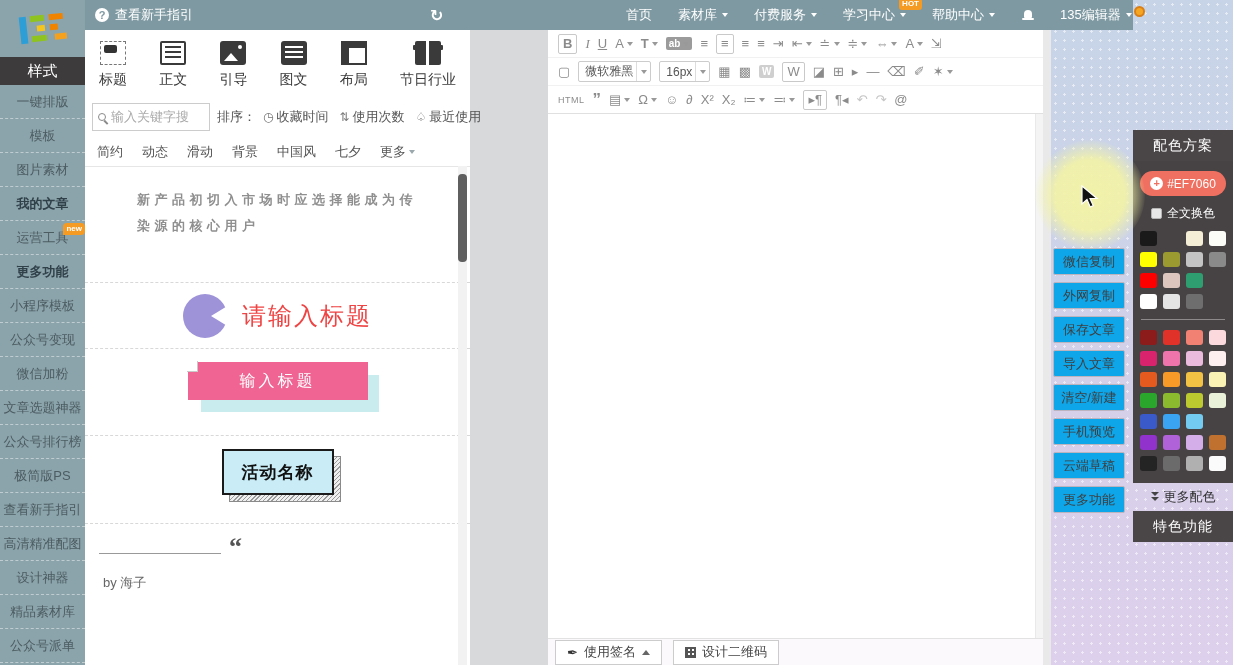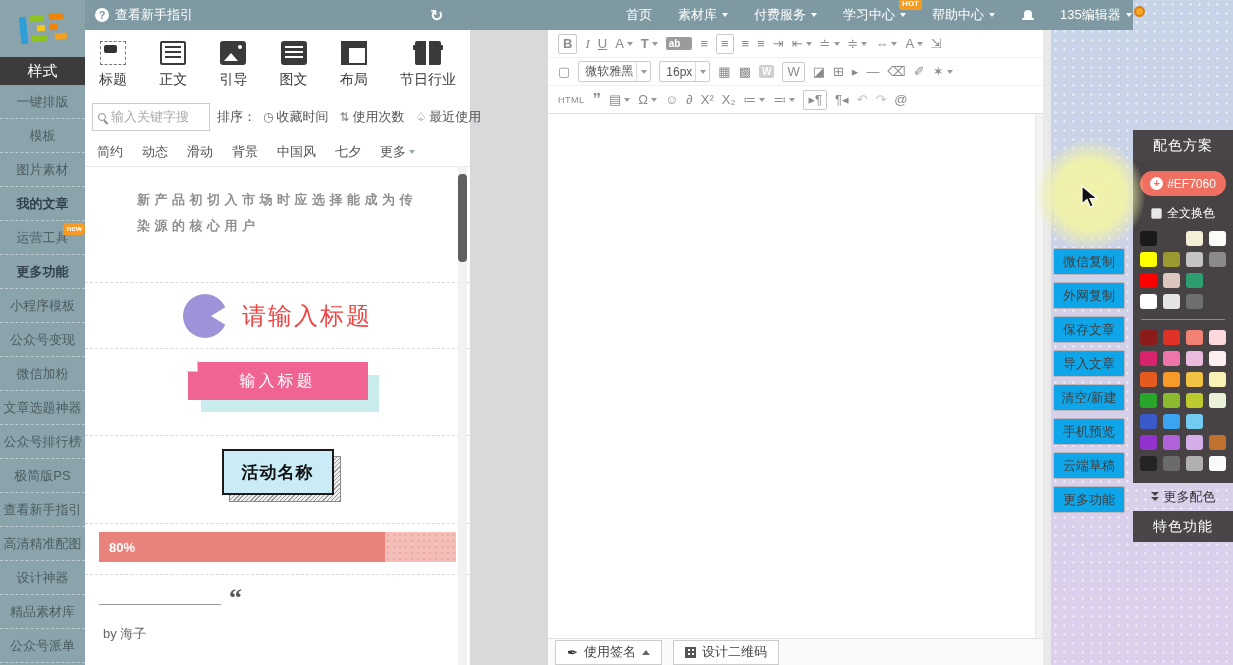--- a/index.html
+++ b/index.html
@@ -407,26 +407,20 @@
           <span class="pink-btn">输入标题</span>
           <span class="notch"></span>
         </div>
       </div>
       <div class="tpl tpl-4">
         <div class="act-wrap">
           <span class="act-sh"></span>
           <span class="act-box">活动名称</span>
         </div>
       </div>
-      <div class="tpl tpl-5">
-        <div class="prog">
-          <span class="prog-fill" style="width: 80%;">80%</span>
-          <span class="prog-rest"></span>
-        </div>
-      </div>
       <div class="tpl tpl-6">
         <div class="q-top">
           <span class="q-line1"></span>
           <span class="q-mark">“</span>
         </div>
         <div class="q-body">
           <div>by 海子</div>
         </div>
 
       </div>

